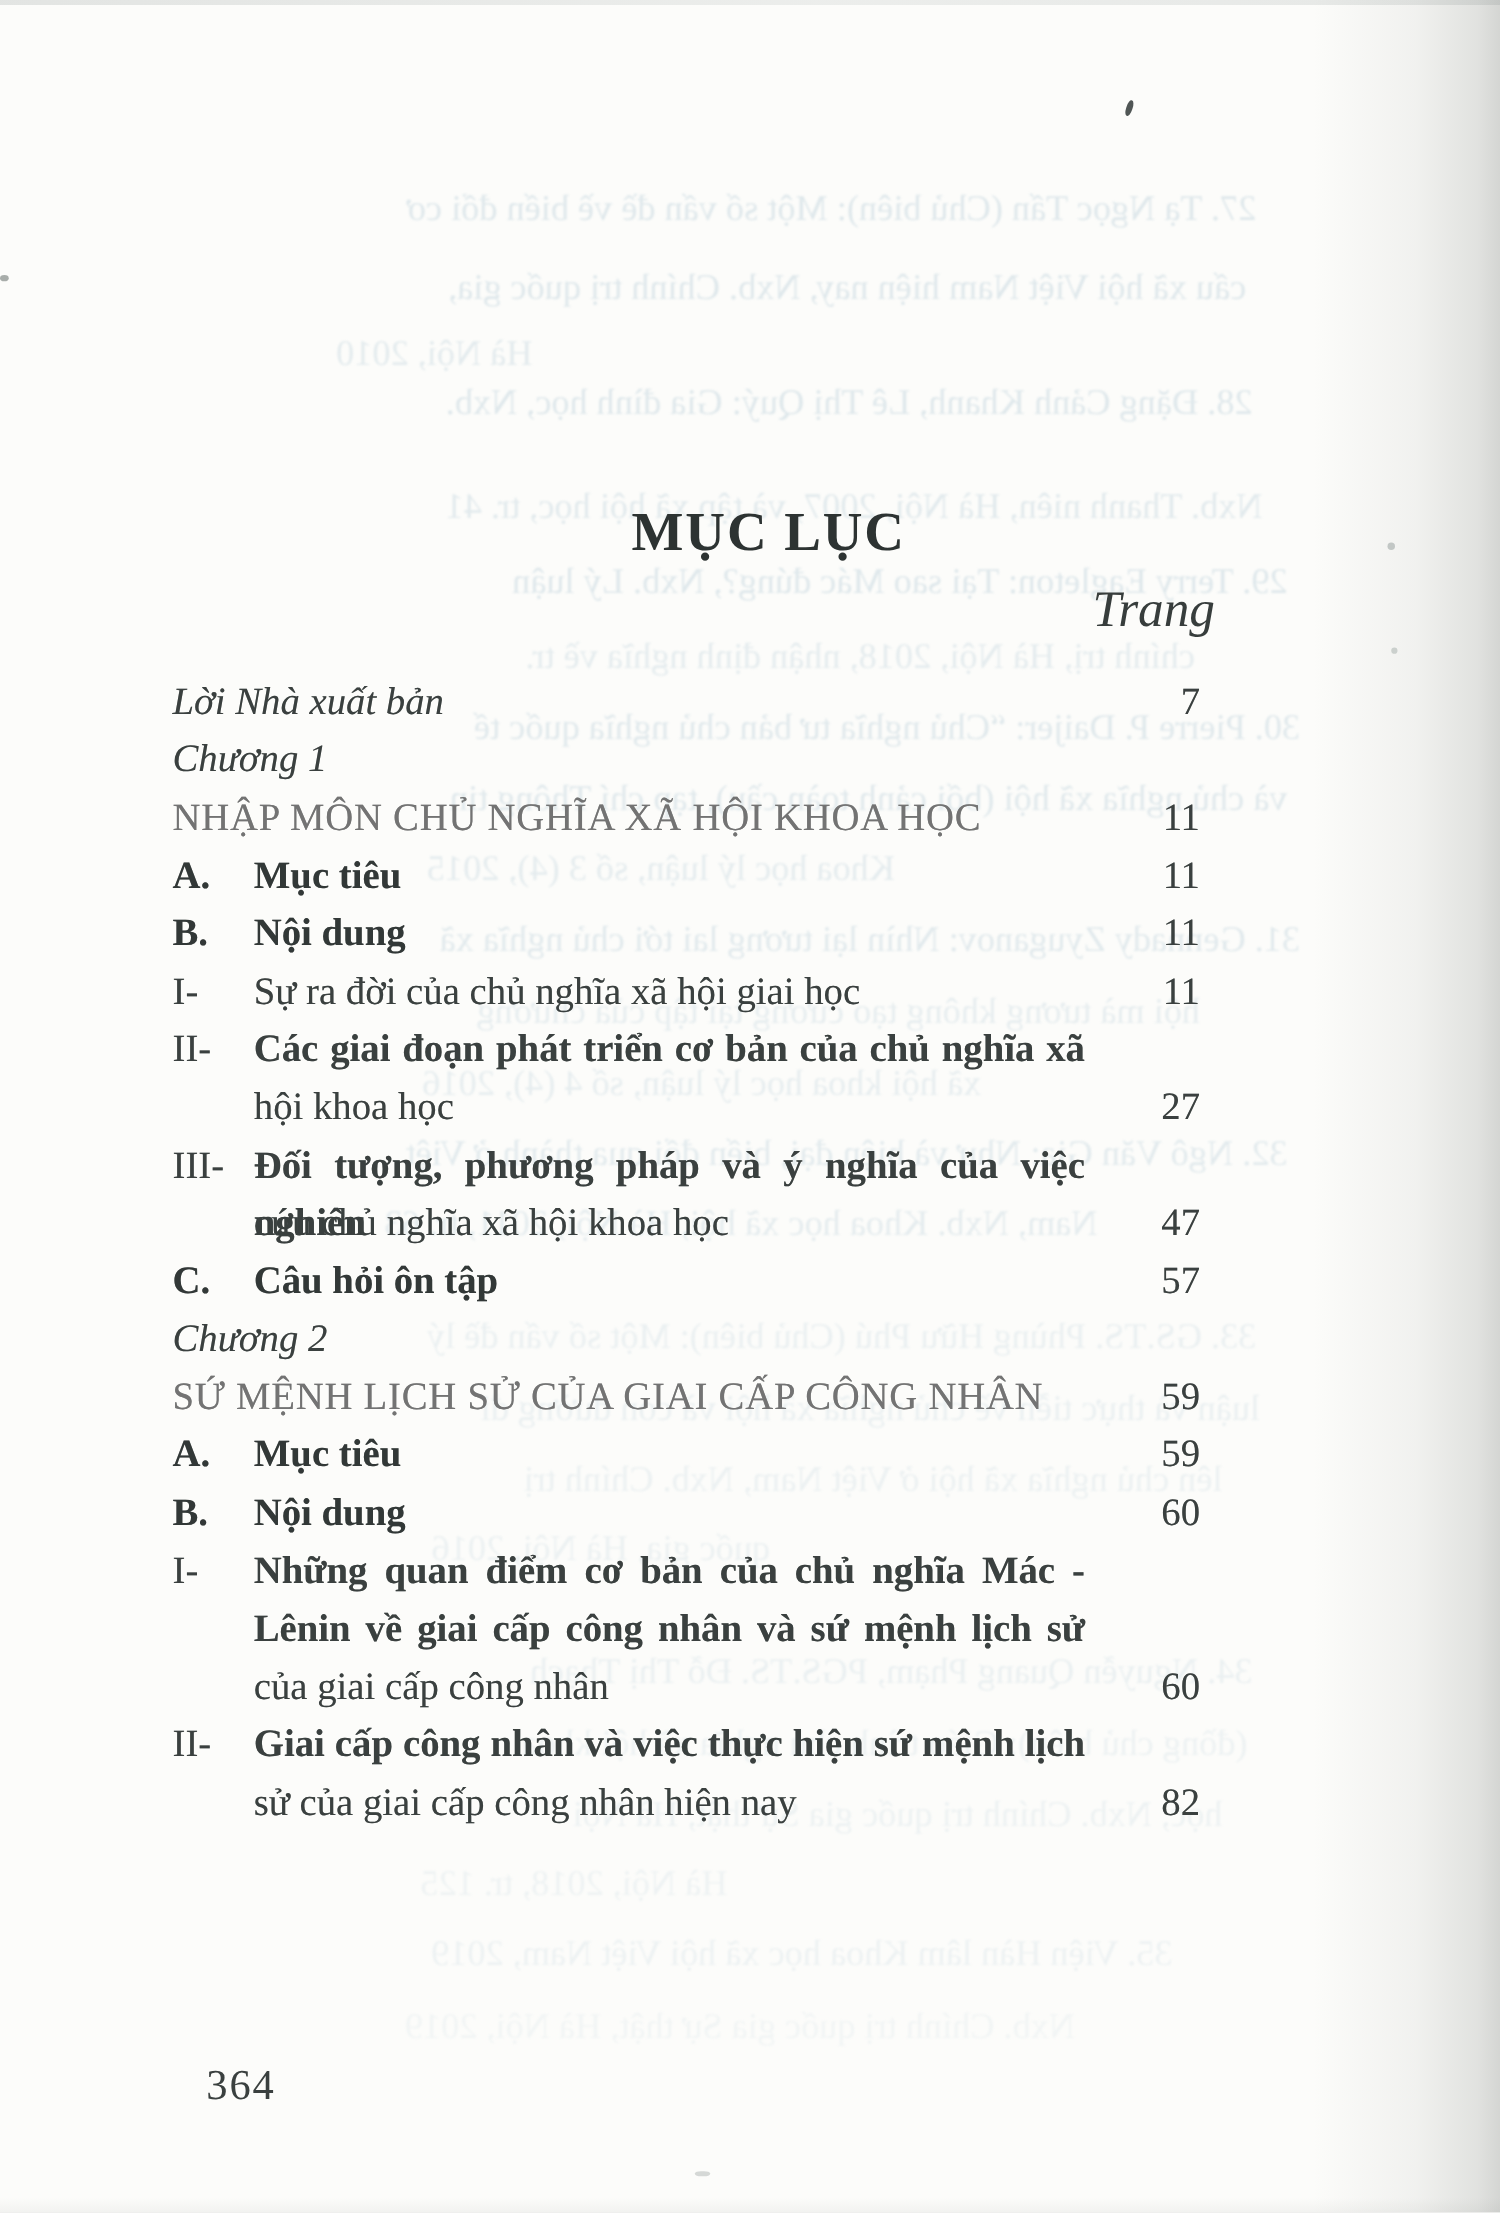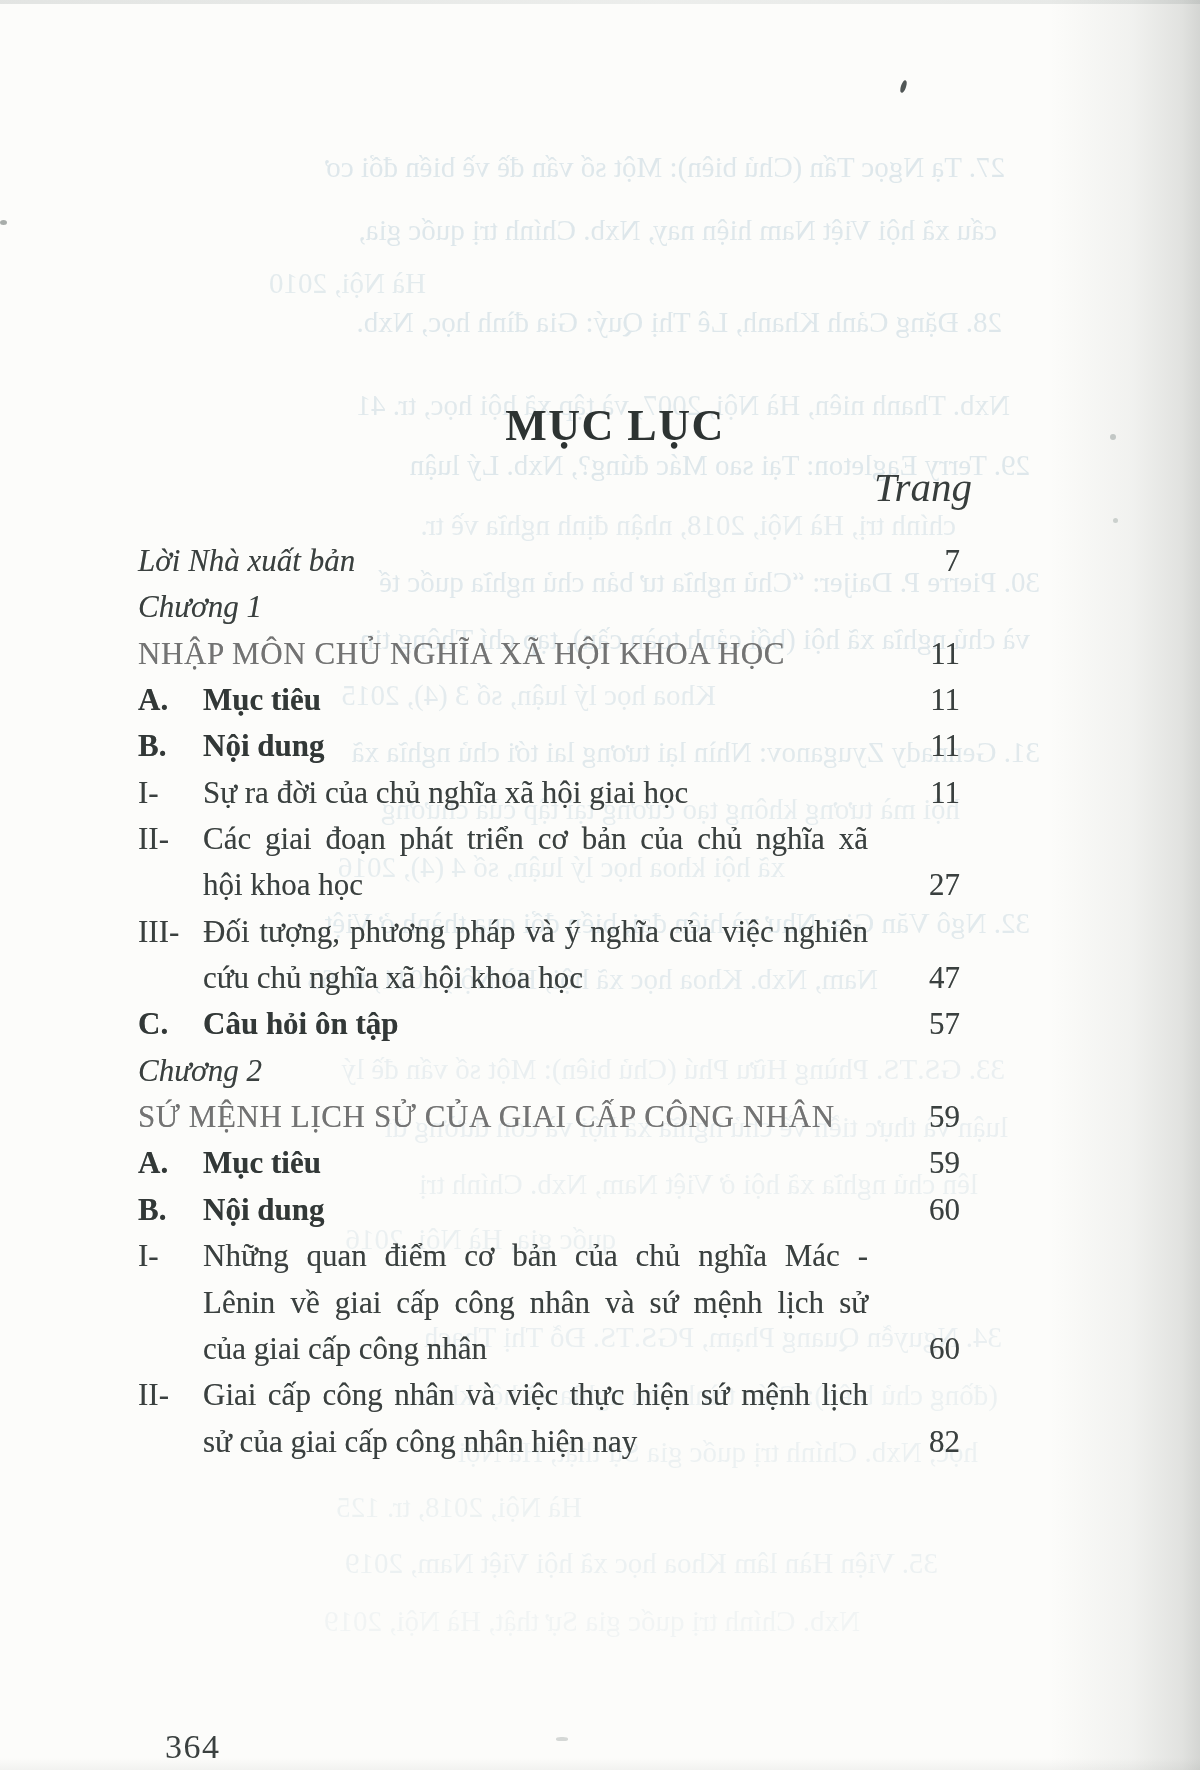--- a/index.html
+++ b/index.html
@@ -23,28 +23,28 @@
   
   .doc-title{position:absolute;top:400px;left:0;width:1230px;text-align:center;
     font-size:44px;font-weight:bold;letter-spacing:1.5px;color:#2d3332;}
   .trang{position:absolute;top:463px;right:228px;font-style:italic;font-size:41px;color:#373d3c;}
   #toc-lines{position:absolute;top:538px;left:138px;width:822px;}
   .toc-line{position:relative;height:46.35px;line-height:46.35px;font-size:31px;color:#3a403f;
     text-shadow:0 0 .4px rgba(58,64,63,.45);}
   .lbl{position:absolute;left:0;top:0;}
   .txt{display:block;margin-left:0;}
   .txt.ind{margin-left:65px;}
-  .txt.justify{text-align:justify;text-align-last:justify;width:665px;}
+  .txt.justify{text-align:justify;text-align-last:justify;width:665px;font-weight:bold;}
   .b{font-weight:bold;color:#323837;}
   .i{font-style:italic;}
   .caps{letter-spacing:.6px;color:#737373;}
   .shiftl{padding-right:52px;}
   .toc-line.center .txt{margin-left:0;text-align:left;}
   .pg{position:absolute;right:0;top:0;}
-  .footer-num{position:absolute;top:1728px;left:165px;font-size:34px;letter-spacing:1.5px;color:#3a403f;}
+  .footer-num{position:absolute;top:1650px;left:165px;font-size:34px;letter-spacing:1.5px;color:#3a403f;}
   .speck{position:absolute;}
 </style>
 </head>
 <body>
 
 <div class="page">
   <div id="bleed">
       <div class="bleed-line" style="top: 150px; left: 160px; width: 845px; opacity: 0.5;">27. Tạ Ngọc Tấn (Chủ biên): Một số vấn đề về biến đổi cơ</div>
       <div class="bleed-line" style="top: 213px; left: 152px; width: 845px; opacity: 0.5;">cấu xã hội Việt Nam hiện nay, Nxb. Chính trị quốc gia,</div>
       <div class="bleed-line" style="top: 266px; left: 196px; width: 230px; opacity: 0.42;">Hà Nội, 2010</div>

